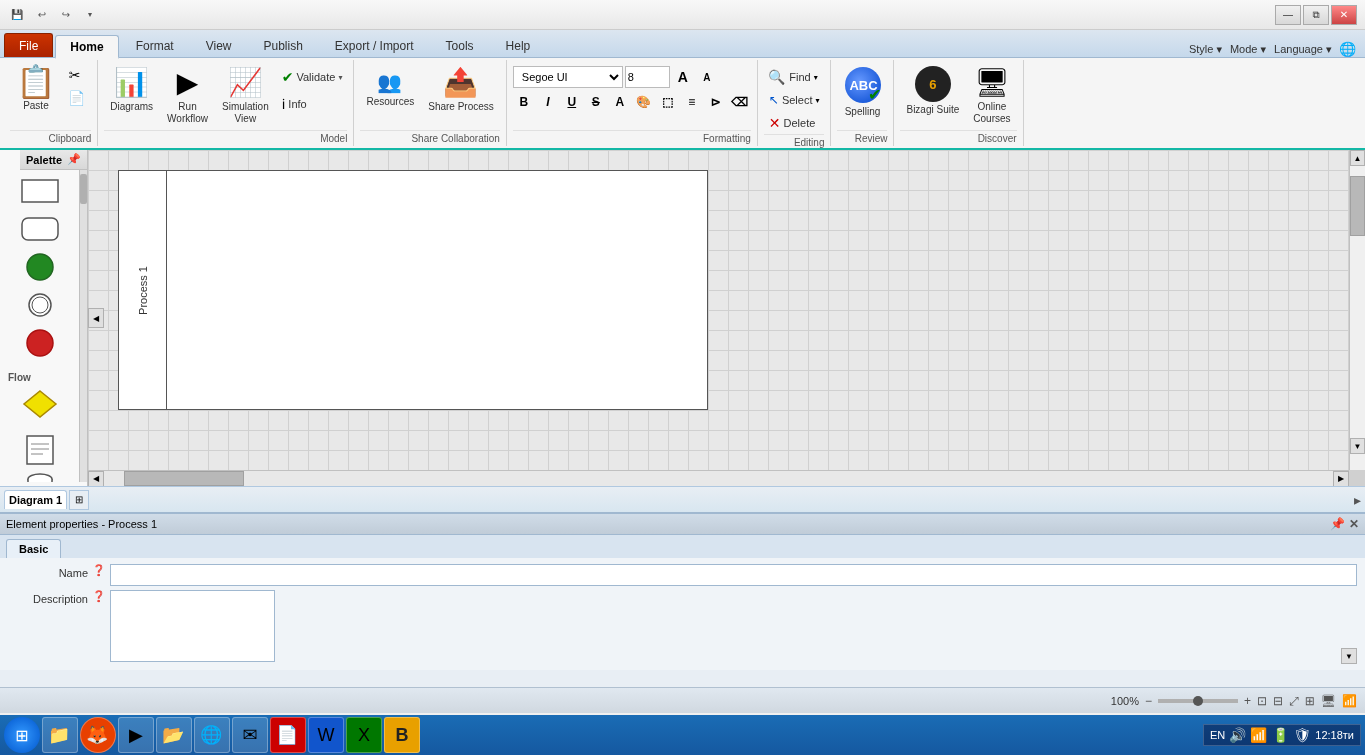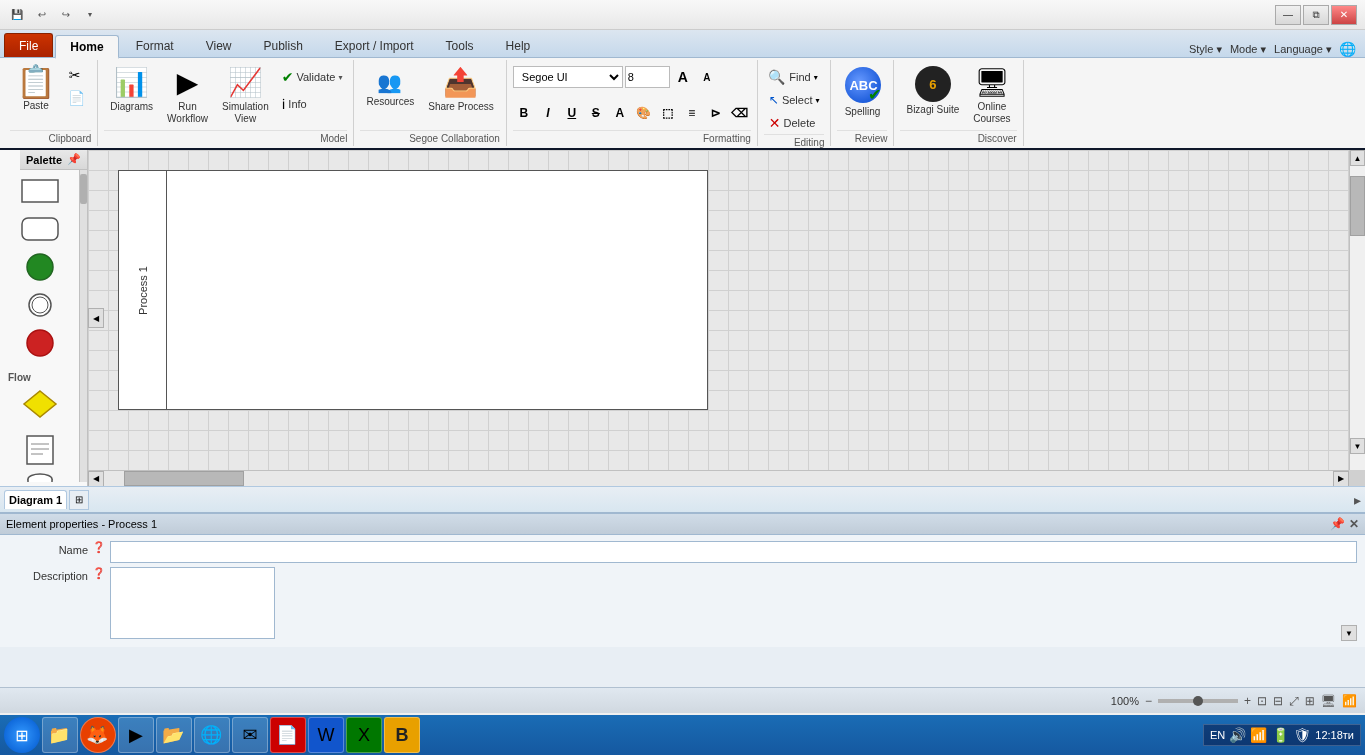--- a/index.html
+++ b/index.html
@@ -20,21 +20,21 @@
       width: 26px; height: 20px;
       border: 1px solid #aaa;
       background: linear-gradient(to bottom, #f0f0f0, #d8d8d8);
       cursor: pointer;
       display: flex; align-items: center; justify-content: center;
       font-size: 10px; color: #333;
     }
     #title-bar .quick-btn { width: 20px; height: 20px; display: flex; align-items: center; justify-content: center; cursor: pointer; font-size: 10px; color: #555; }
 
     
-    #ribbon { background: #fca5a5; border-bottom: 2px solid #0f172a; }
+    #ribbon { background: #fca5a5; border-bottom: 2px solid #14b8a6; }
 
     
     #tab-bar {
       display: flex;
       align-items: flex-end;
       height: 28px;
       background: linear-gradient(to bottom, #dce6f0, #c5d8eb);
       border-bottom: 1px solid #a0b8d0;
       padding-left: 4px;
       gap: 2px;
@@ -523,25 +523,25 @@
           <div style="display:flex;align-items:center;gap:2px;padding-top:4px;">
             <span style="font-size:20px;">👥</span>
           </div>
           <div class="btn-label">Resources</div>
         </div>
         <div class="ribbon-btn">
           <div style="font-size:28px;">📤</div>
           <div class="btn-label">Share Process</div>
         </div>
       </div>
-      <div class="ribbon-group-label">Segoe Collaboration</div>
+      <div class="ribbon-group-label">Share Collaboration</div>
     </div>
 
     <div class="ribbon-group" style="min-width:160px;">
-      <div class="ribbon-group-content" style="flex-direction:column;gap:14px;padding-top:4px;">
+      <div class="ribbon-group-content" style="flex-direction:column;gap:3px;padding-top:4px;">
         <div class="format-row">
           <select class="font-select">
             <option>Segoe UI</option>
           </select>
           <input class="size-select" value="8" type="text" style="">
           <div class="fmt-btn" style="font-size:14px;">A</div>
           <div class="fmt-btn" style="font-size:10px;">A</div>
         </div>
         <div class="format-row">
           <div class="fmt-btn">
@@ -750,20 +750,23 @@
   <div class="bottom-expand">▸</div>
 </div>
 
 <div id="elem-props">
   <div id="elem-props-header">
     <span>Element properties - Process 1</span>
     <div class="header-right">
       <span class="props-pin-btn">📌</span>
       <span class="props-close-btn">✕</span>
     </div>
+  </div>
+  <div id="elem-tabs">
+    <div class="elem-tab active">Basic</div>
   </div>
   <div id="props-form">
     <div class="prop-row">
       <span class="prop-label">Name</span>
       <span class="prop-help">❓</span>
       <input class="prop-input" type="text" style="">
     </div>
     <div class="prop-row">
       <span class="prop-label">Description</span>
       <span class="prop-help">❓</span>

